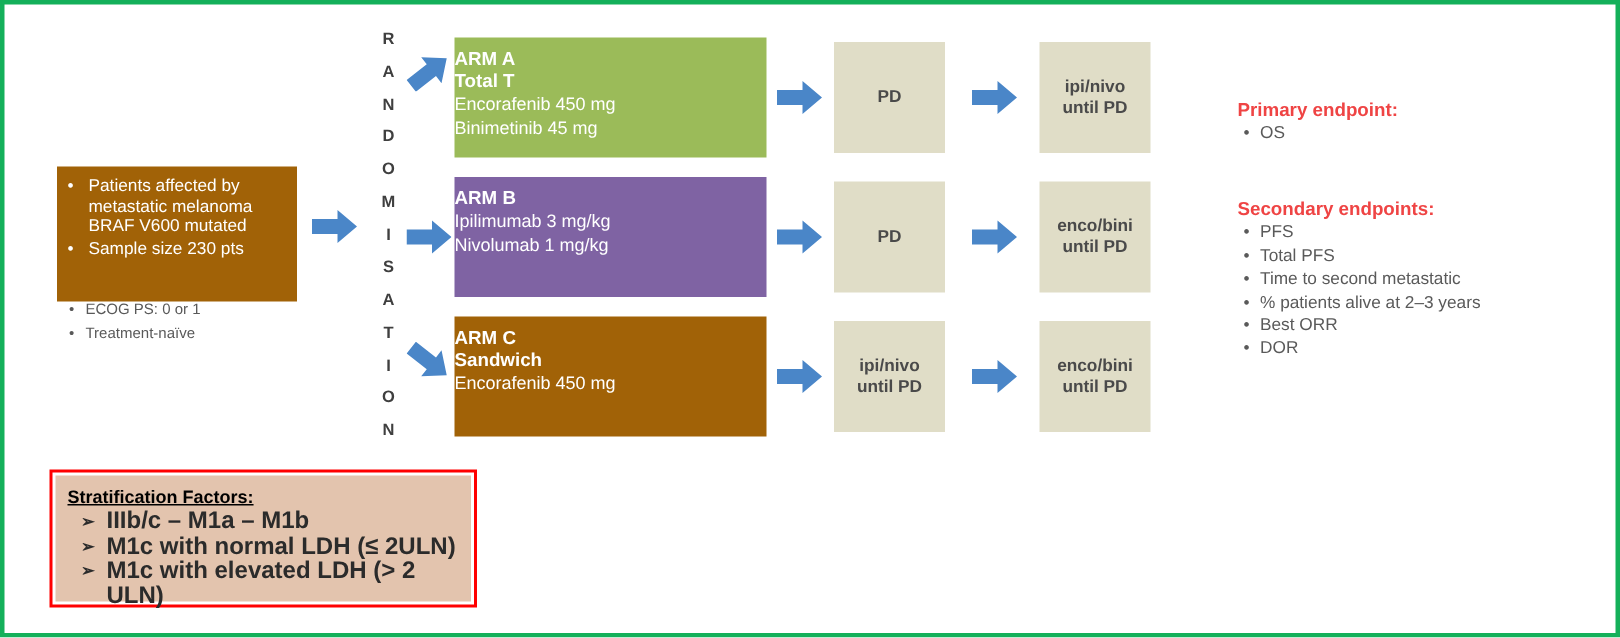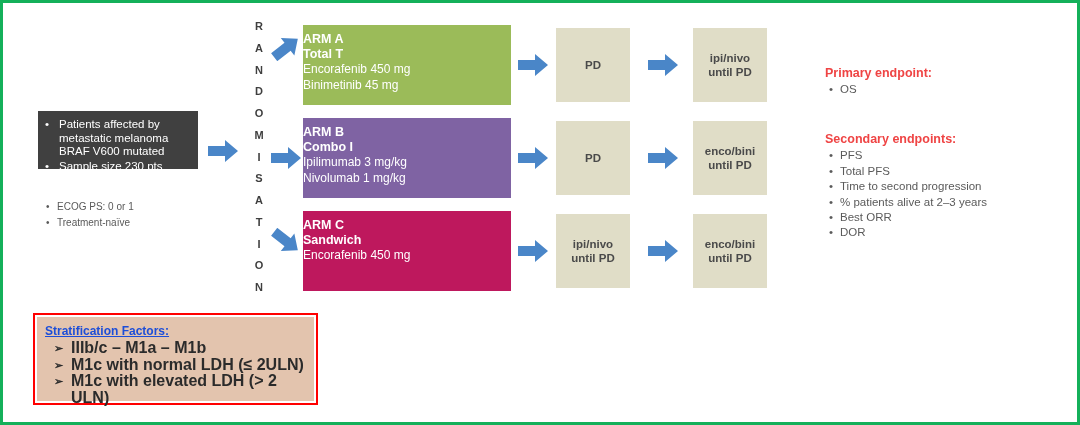--- a/index.html
+++ b/index.html
@@ -2,21 +2,21 @@
 <html><head>
 <meta charset="utf-8">
 <style>
   html,body{margin:0;padding:0;background:#ffffff;}
   body{width:1080px;height:425px;font-family:"Liberation Sans",sans-serif;}
   #slide{position:relative;width:1080px;height:425px;box-sizing:border-box;
          border:3px solid #14b05a;background:#ffffff;overflow:hidden;}
   .abs{position:absolute;}
 
   
-  #patient-box{left:35px;top:108px;width:160px;height:58px;background:#404040;
+  #patient-box{left:35px;top:108px;width:160px;height:90px;background:#a16207;
       box-sizing:border-box;padding:7px 6px 5px 4px;}
   #patient-box ul{margin:0;padding:0 0 0 14px;list-style:none;}
   #patient-box li{color:#ffffff;font-size:11.5px;line-height:13.6px;
       position:relative;padding-left:3px;margin-bottom:1px;}
   #patient-box li:before{content:"\2022";position:absolute;left:-11px;top:0;color:#ffffff;}
   #eligibility{left:38px;top:196px;width:175px;}
   #eligibility ul{margin:0;padding:0 0 0 16px;list-style:none;}
   #eligibility li{color:#595959;font-size:10px;line-height:16px;position:relative;}
   #eligibility li:before{content:"\2022";position:absolute;left:-11px;top:0;color:#595959;}
 
@@ -27,21 +27,21 @@
 
   
   .arm{box-sizing:border-box;width:208px;height:80px;color:#ffffff;
        padding-top:7px;}
   .arm .t1{font-size:12.5px;font-weight:bold;line-height:15px;}
   .arm .t2{font-size:12.5px;font-weight:bold;line-height:15px;}
   .arm .d{font-size:12px;line-height:15.5px;}
   .arm .small{font-size:9.5px;font-weight:bold;}
   #arm-a{left:300px;top:22px;background:#9bbb59;}
   #arm-b{left:300px;top:115px;background:#7f63a3;}
-  #arm-c{left:300px;top:208px;background:#be185d;}
+  #arm-c{left:300px;top:208px;background:#a16207;}
 
   
   .beige{background:#e0ddc7;width:74px;height:74px;display:flex;align-items:center;
          justify-content:center;text-align:center;color:#4a4a4a;font-size:11.5px;
          font-weight:bold;line-height:14px;}
   #pd-a{left:553px;top:25px;}
   #pd-b{left:553px;top:118px;}
   #next-c{left:553px;top:211px;}
   #out-a{left:690px;top:25px;}
   #out-b{left:690px;top:118px;}
@@ -65,21 +65,21 @@
   .ep-title{color:#ef4444;font-size:12.5px;font-weight:bold;line-height:17px;}
   .ep-list{margin:0;padding:0 0 0 15px;list-style:none;}
   .ep-list li{color:#5a5a5a;font-size:11.5px;line-height:15.4px;position:relative;}
   .ep-list li:before{content:"\2022";position:absolute;left:-11px;top:0;color:#5a5a5a;}
   #sec-block{margin-top:34px;}
 
   
   #strat{left:30px;top:310px;width:285px;height:92px;box-sizing:border-box;
       border:2.5px solid #ff0000;background:#ffffff;padding:2px;}
   #strat-inner{background:#e3c4ae;width:100%;height:100%;box-sizing:border-box;padding:6px 6px 4px 8px;}
-  #strat-title{color:#1d4ed8;font-size:12px;font-weight:bold;text-decoration:underline;line-height:16px;}
+  #strat-title{color:#000000;font-size:12px;font-weight:bold;text-decoration:underline;line-height:16px;}
   #strat ul{margin:1px 0 0 0;padding:0 0 0 26px;list-style:none;}
   #strat li{color:#2b2b2b;font-size:16px;font-weight:bold;line-height:16.5px;position:relative;}
   #strat li:before{content:"\27A2";position:absolute;left:-17px;top:0;font-size:11px;color:#2b2b2b;}
 </style>
 </head>
 <body>
 
 <div id="slide">
 
   <div class="abs" id="patient-box">
@@ -132,21 +132,20 @@
 
   <div class="abs arm" id="arm-a">
     <div class="t1">ARM A</div>
     <div class="t2">Total T</div>
     <div class="d">Encorafenib 450 mg</div>
     <div class="d">Binimetinib 45 mg</div>
   </div>
 
   <div class="abs arm" id="arm-b">
     <div class="t1">ARM B</div>
-    <div class="t2">Combo I</div>
     <div class="d">Ipilimumab 3 mg/kg</div>
     <div class="d">Nivolumab 1 mg/kg</div>
   </div>
 
   <div class="abs arm" id="arm-c">
     <div class="t1">ARM C</div>
     <div class="t2">Sandwich</div>
     <div class="d">Encorafenib 450 mg</div>
   </div>
 
@@ -181,21 +180,21 @@
   <div class="abs" id="endpoints">
     <div class="ep-title">Primary endpoint:</div>
     <ul class="ep-list">
       <li>OS</li>
     </ul>
     <div id="sec-block">
       <div class="ep-title">Secondary endpoints:</div>
       <ul class="ep-list">
         <li>PFS</li>
         <li>Total PFS</li>
-        <li>Time to second progression</li>
+        <li>Time to second metastatic</li>
         <li>% patients alive at 2–3 years</li>
         <li>Best ORR</li>
         <li>DOR</li>
       </ul>
     </div>
   </div>
 
   <div class="abs" id="strat">
     <div id="strat-inner">
       <div id="strat-title">Stratification Factors:</div>

